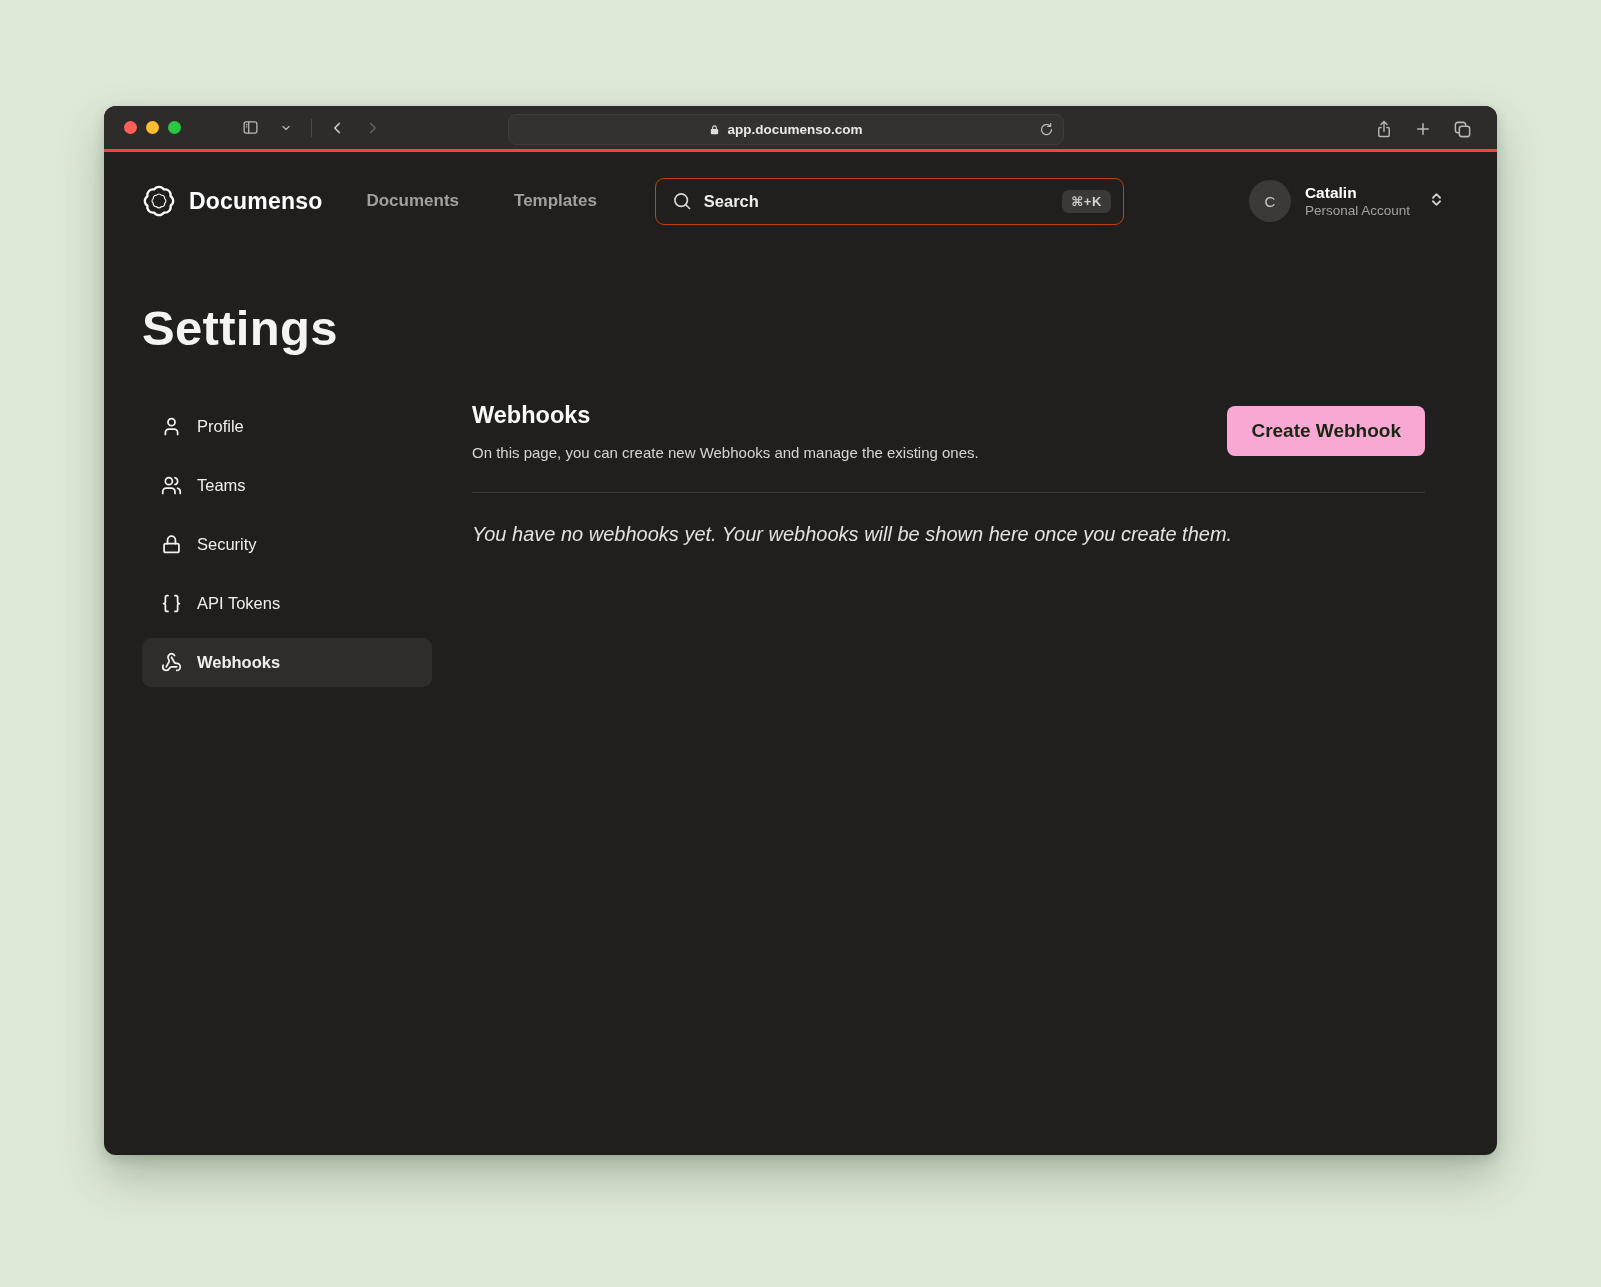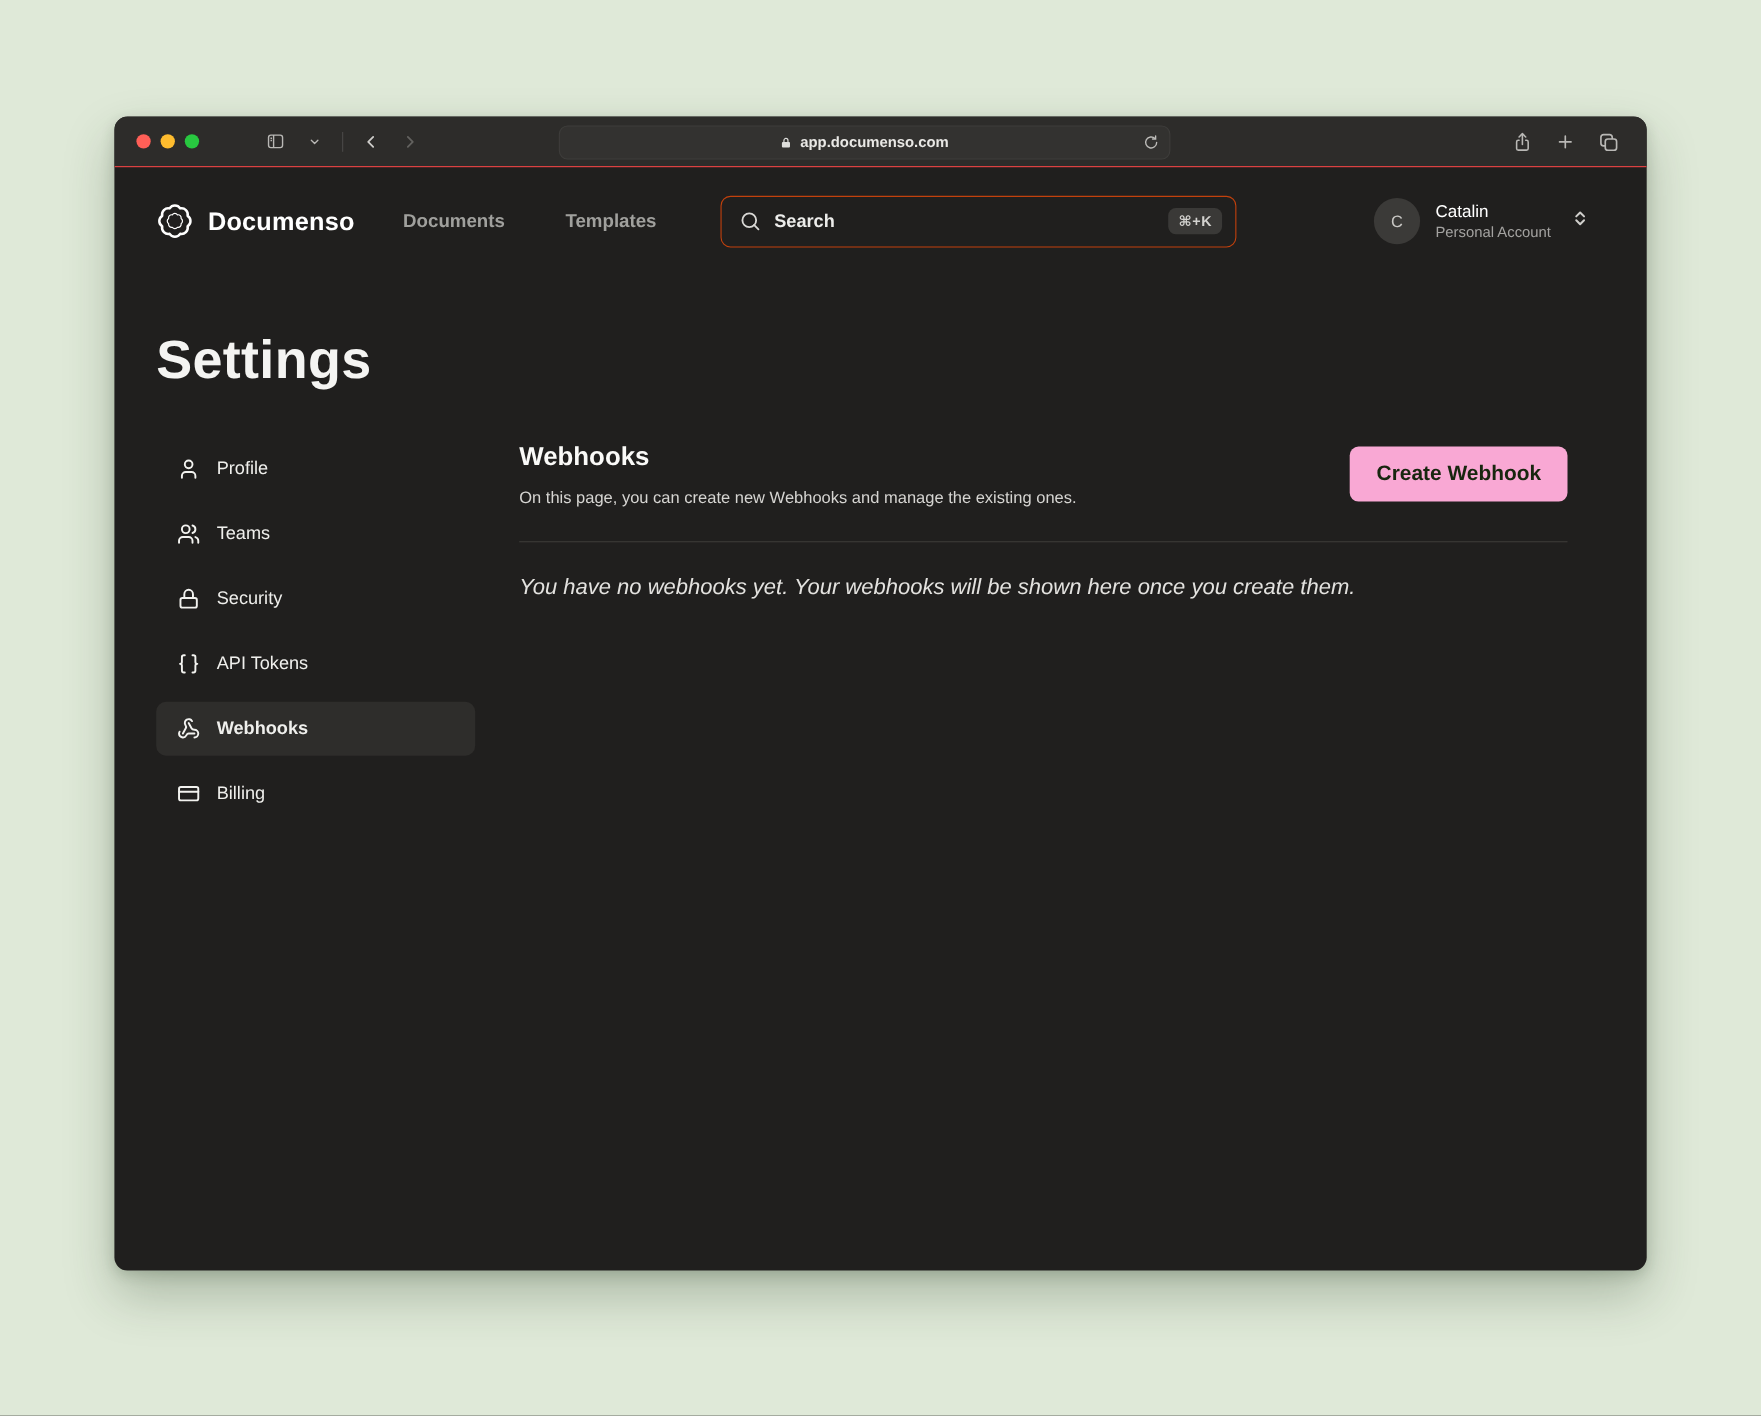--- a/index.html
+++ b/index.html
@@ -14,21 +14,21 @@
     position:absolute; left:104px; top:106px;
     width:1393px; height:1049px;
     background:#201f1e;
     border-radius:12px;
     box-shadow:0 22px 45px rgba(40,60,35,.28), 0 4px 12px rgba(40,60,35,.18);
     overflow:hidden;
     display:flex; flex-direction:column;
   }
   
   .chrome {
-    height:46px; background:#2d2c2a; border-bottom:1px solid #ef4444;
+    height:46px; background:#2d2c2a; border-bottom:3px solid #ef4444;
     display:flex; align-items:center; padding:0 20px; flex:none;
     position:relative;
   }
   .traffic { display:flex; gap:9px; align-items:center; }
   .dot { width:13px; height:13px; border-radius:50%; }
   .chrome-icons { display:flex; align-items:center; margin-left:54px; gap:6px; color:#b9b8b5; }
   .cicon { display:flex; align-items:center; justify-content:center; width:30px; height:30px; border-radius:6px; }
   .cicon svg { display:block; }
   .vdivider { width:1px; height:18px; background:#4a4947; margin:0 4px; }
   .dim { color:#63625f; }
@@ -63,21 +63,21 @@
   .searchbox input::placeholder { color:#ececea; opacity:1; }
   .kbd {
     background:#3a3937; color:#d3d2cf; border-radius:7px;
     font-size:13px; font-weight:600; padding:4px 9px; letter-spacing:.5px;
   }
   .account { margin-left:auto; display:flex; align-items:center; gap:14px; }
   .avatar {
     width:42px; height:42px; border-radius:50%; background:#3b3a38;
     color:#c9c8c5; font-size:15px; display:flex; align-items:center; justify-content:center;
   }
-  .acct-name { color:#fff; font-size:15.5px; font-weight:400; line-height:1.25; }
+  .acct-name { color:#fff; font-size:15.5px; font-weight:700; line-height:1.25; }
   .acct-sub { color:#a3a2a0; font-size:13.5px; line-height:1.3; }
   .chevrons { color:#cfcecb; margin-left:4px; }
   
   .page { flex:1; padding:50px 72px 0 38px; }
   .page-title { color:#f4f4f2; font-size:49px; font-weight:700; letter-spacing:.3px; }
   .cols { display:flex; margin-top:46px; }
   .sidenav { width:290px; flex:none; }
   .snav-item {
     display:flex; align-items:center; gap:15px;
     height:49px; padding:0 18px; margin-bottom:10px;
@@ -265,29 +265,20 @@
           <span class="ico">
             <svg width="21" height="21" viewBox="0 0 24 24" fill="none" stroke="currentColor" stroke-width="2" stroke-linecap="round" stroke-linejoin="round">
                 <path d="M18 16.98h-5.99c-1.1 0-1.95.94-2.48 1.9A4 4 0 0 1 2 17c.01-.7.2-1.4.57-2"></path>
                 <path d="m6 17 3.13-5.78c.53-.97.1-2.18-.5-3.1a4 4 0 1 1 6.89-4.06"></path>
                 <path d="m12 6 3.13 5.73C15.66 12.7 16.9 13 18 13a4 4 0 0 1 0 8"></path>
               </svg>
           </span>
           <span>Webhooks</span>
         </div>
 
-        <div class="snav-item">
-          <span class="ico">
-            <svg width="21" height="21" viewBox="0 0 24 24" fill="none" stroke="currentColor" stroke-width="2" stroke-linecap="round" stroke-linejoin="round">
-                <rect x="2" y="5" width="20" height="14" rx="2"></rect>
-                <line x1="2" y1="10" x2="22" y2="10"></line>
-              </svg>
-          </span>
-          <span>Billing</span>
-        </div>
 
       </div>
 
       <div class="main">
         <div class="main-head">
           <div>
             <h2 class="main-title">Webhooks</h2>
             <p class="main-desc">On this page, you can create new Webhooks and manage the existing ones.</p>
           </div>
           <button class="btn-create">Create Webhook</button>

